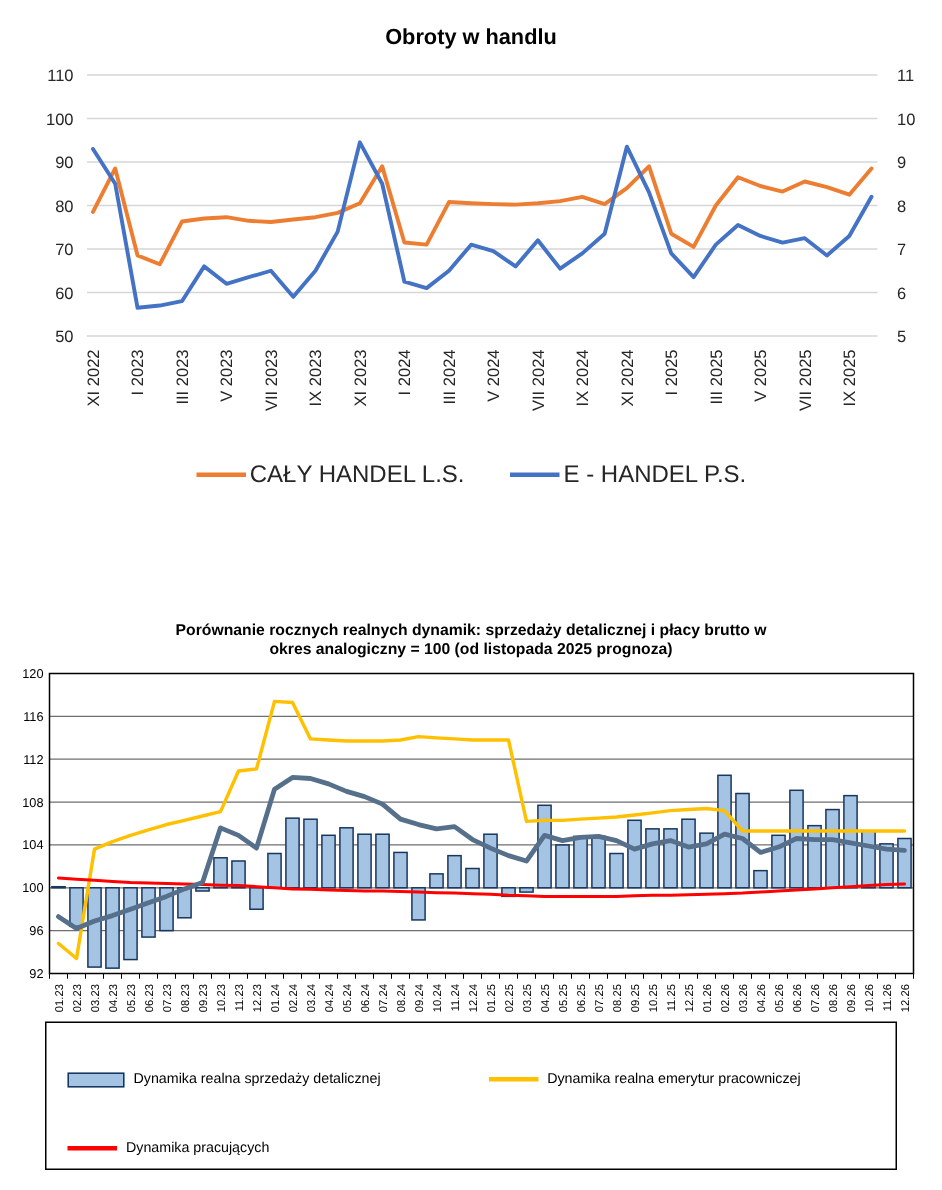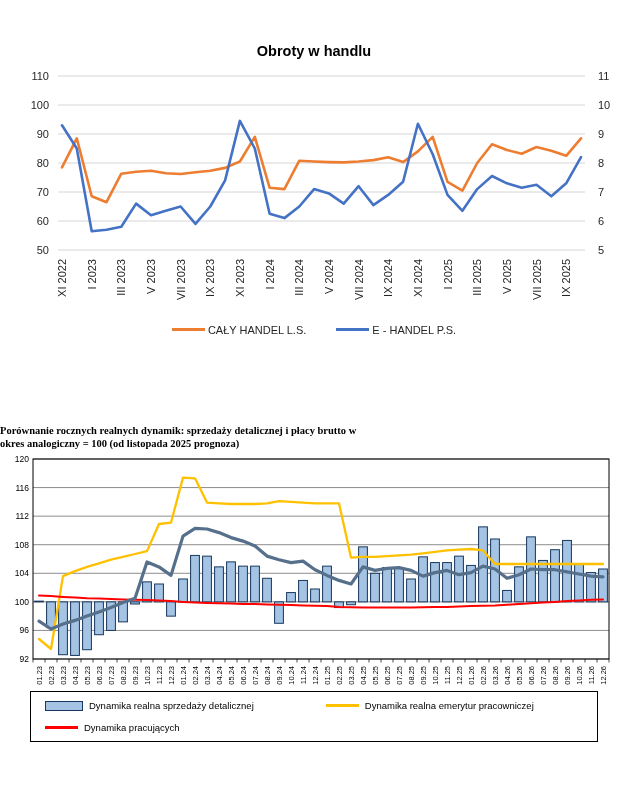--- a/index.html
+++ b/index.html
@@ -1,35 +1,35 @@
 <!DOCTYPE html>
 <html><head>
 <meta charset="utf-8">
 <style>
   html,body{margin:0;padding:0;}
   body{
     width:628px;height:793px;background:#ffffff;
     font-family:"Liberation Sans",sans-serif;color:#000;
     overflow:hidden;
   }
-  .top-block{padding-top:42px;}
+  .top-block{padding-top:16px;}
   .chart-title{ text-align:center;font-weight:bold;font-size:14.5px;line-height:1.35;color:#000;}
-  .legend-top{ margin-top:6px;display:flex;justify-content:center;align-items:flex-end;gap:30px;
-    font-size:11px;color:#262626;}
+  .legend-top{ margin-top:16px;display:flex;justify-content:center;align-items:flex-end;gap:30px;
+    font-size:16px;color:#262626;}
   .legend-top .item{display:flex;align-items:center;gap:3px;}
   .swatch-line{display:inline-block;width:33px;height:0;border-top:3px solid #000;}
   .bottom-block{margin-top:88px;}
-  .chart-title-sm{text-align:left;font-weight:bold;font-size:10.5px;line-height:1.32;color:#000;font-family:Liberation Serif, serif;}
+  .chart-title-sm{text-align:center;font-weight:bold;font-size:10.5px;line-height:1.32;color:#000;}
   .legend-box{
     margin:2px 30px 0 30px;border:1px solid #000;
     padding:8px 12px 8px 14px;
     display:grid;grid-template-columns:52% 48%;row-gap:11px;
     font-size:9.5px;color:#000;
   }
-  .legend-box .item{display:flex;align-items:center;gap:6px;}
+  .legend-box .item{display:flex;align-items:center;gap:6px;margin-top:24px;}
   .swatch-bar{display:inline-block;width:36px;height:8px;background:#A5C4E4;border:1px solid #17375E;}
   svg{display:block;}
 </style>
 </head>
 <body>
 
 <div class="top-block">
   <div class="chart-title">
     <div>Obroty w handlu</div>
   </div>

